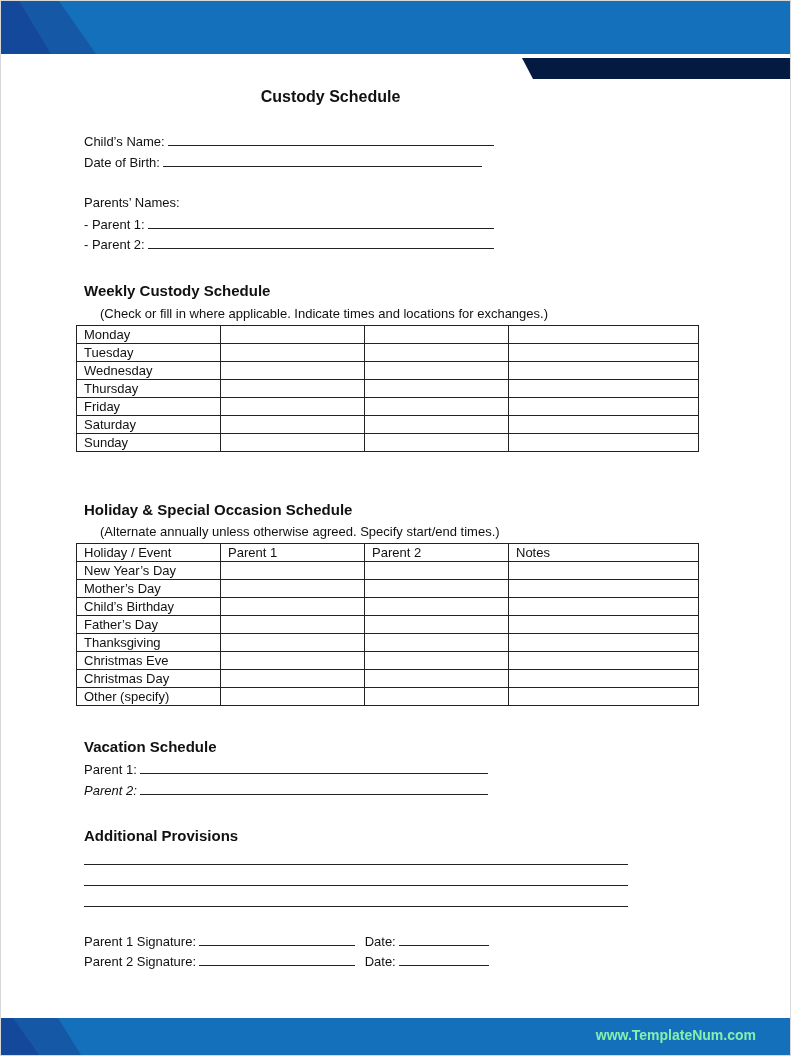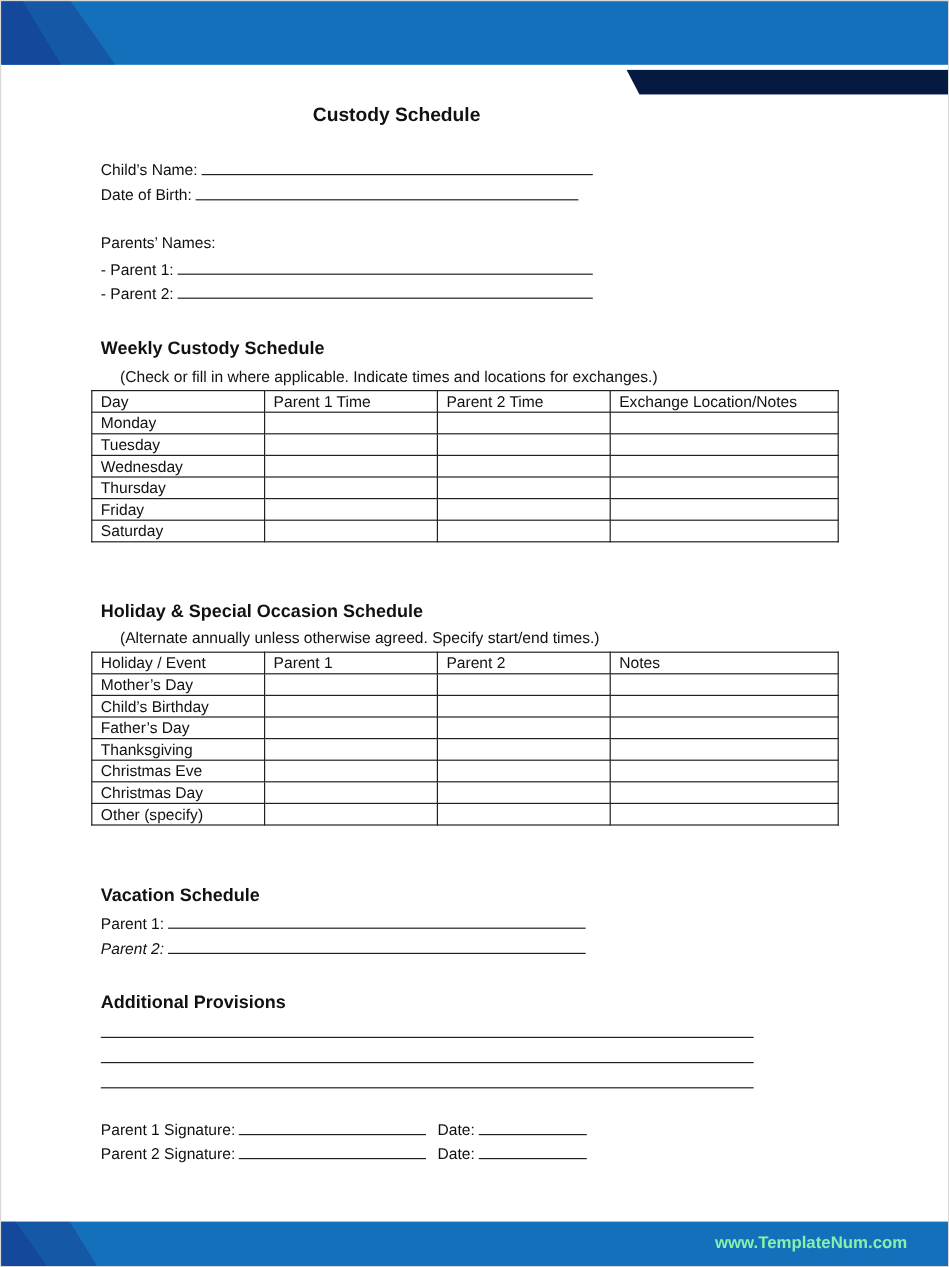--- a/index.html
+++ b/index.html
@@ -112,26 +112,20 @@
 <div class="note" style="top:306px;">(Check or fill in where applicable. Indicate times and locations for exchanges.)</div>
 <table class="grid" style="top:325px;">
   <colgroup>
       <col>
       <col>
       <col>
       <col class="last">
     </colgroup>
   <tbody id="weekly-body">
       <tr>
-        <td>Day</td>
-        <td>Parent 1 Time</td>
-        <td>Parent 2 Time</td>
-        <td>Exchange Location/Notes</td>
-      </tr>
-      <tr>
         <td>Monday</td>
         <td></td>
         <td></td>
         <td></td>
       </tr>
       <tr>
         <td>Tuesday</td>
         <td></td>
         <td></td>
         <td></td>
@@ -149,20 +143,26 @@
         <td></td>
       </tr>
       <tr>
         <td>Friday</td>
         <td></td>
         <td></td>
         <td></td>
       </tr>
       <tr>
         <td>Saturday</td>
+        <td></td>
+        <td></td>
+        <td></td>
+      </tr>
+      <tr>
+        <td>Sunday</td>
         <td></td>
         <td></td>
         <td></td>
       </tr>
     </tbody>
 </table>
 
 <div class="section-title" style="top:501px;">Holiday &amp; Special Occasion Schedule</div>
 <div class="note" style="top:524px;">(Alternate annually unless otherwise agreed. Specify start/end times.)</div>
 <table class="grid" style="top:543px;">
@@ -173,20 +173,26 @@
       <col class="last">
     </colgroup>
   <tbody id="holiday-body">
       <tr>
         <td>Holiday / Event</td>
         <td>Parent 1</td>
         <td>Parent 2</td>
         <td>Notes</td>
       </tr>
       <tr>
+        <td>New Year’s Day</td>
+        <td></td>
+        <td></td>
+        <td></td>
+      </tr>
+      <tr>
         <td>Mother’s Day</td>
         <td></td>
         <td></td>
         <td></td>
       </tr>
       <tr>
         <td>Child’s Birthday</td>
         <td></td>
         <td></td>
         <td></td>

